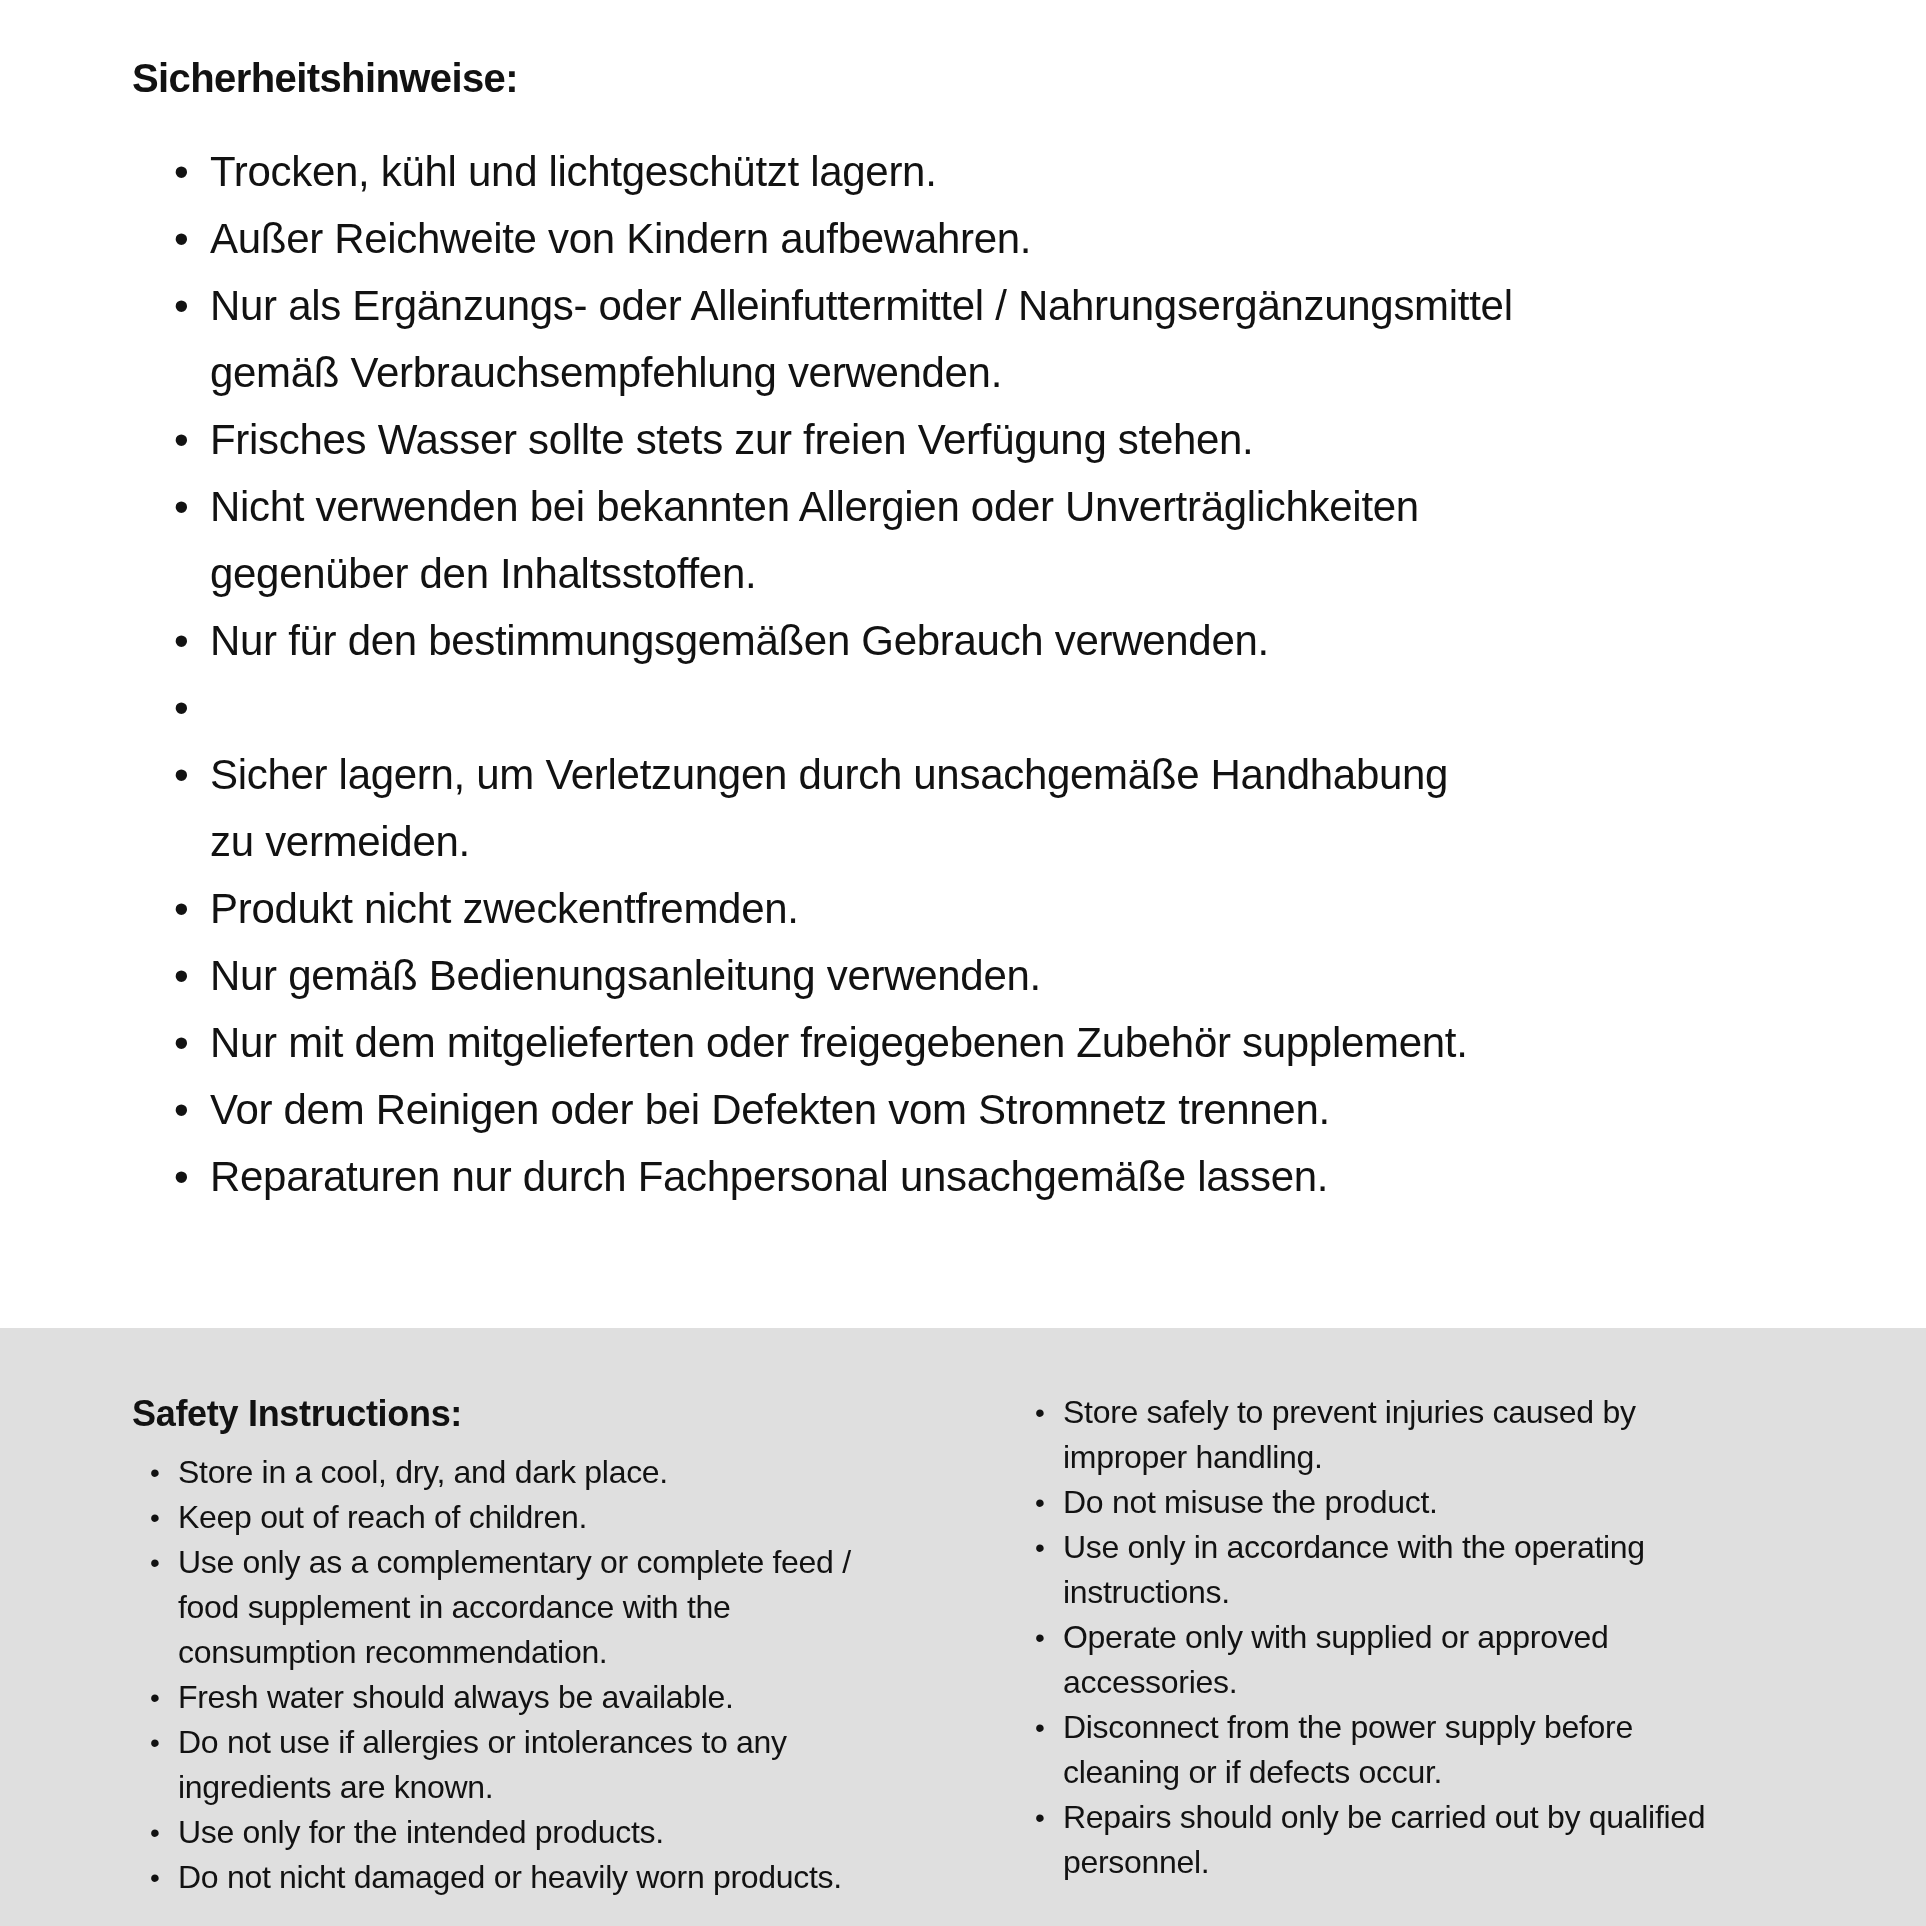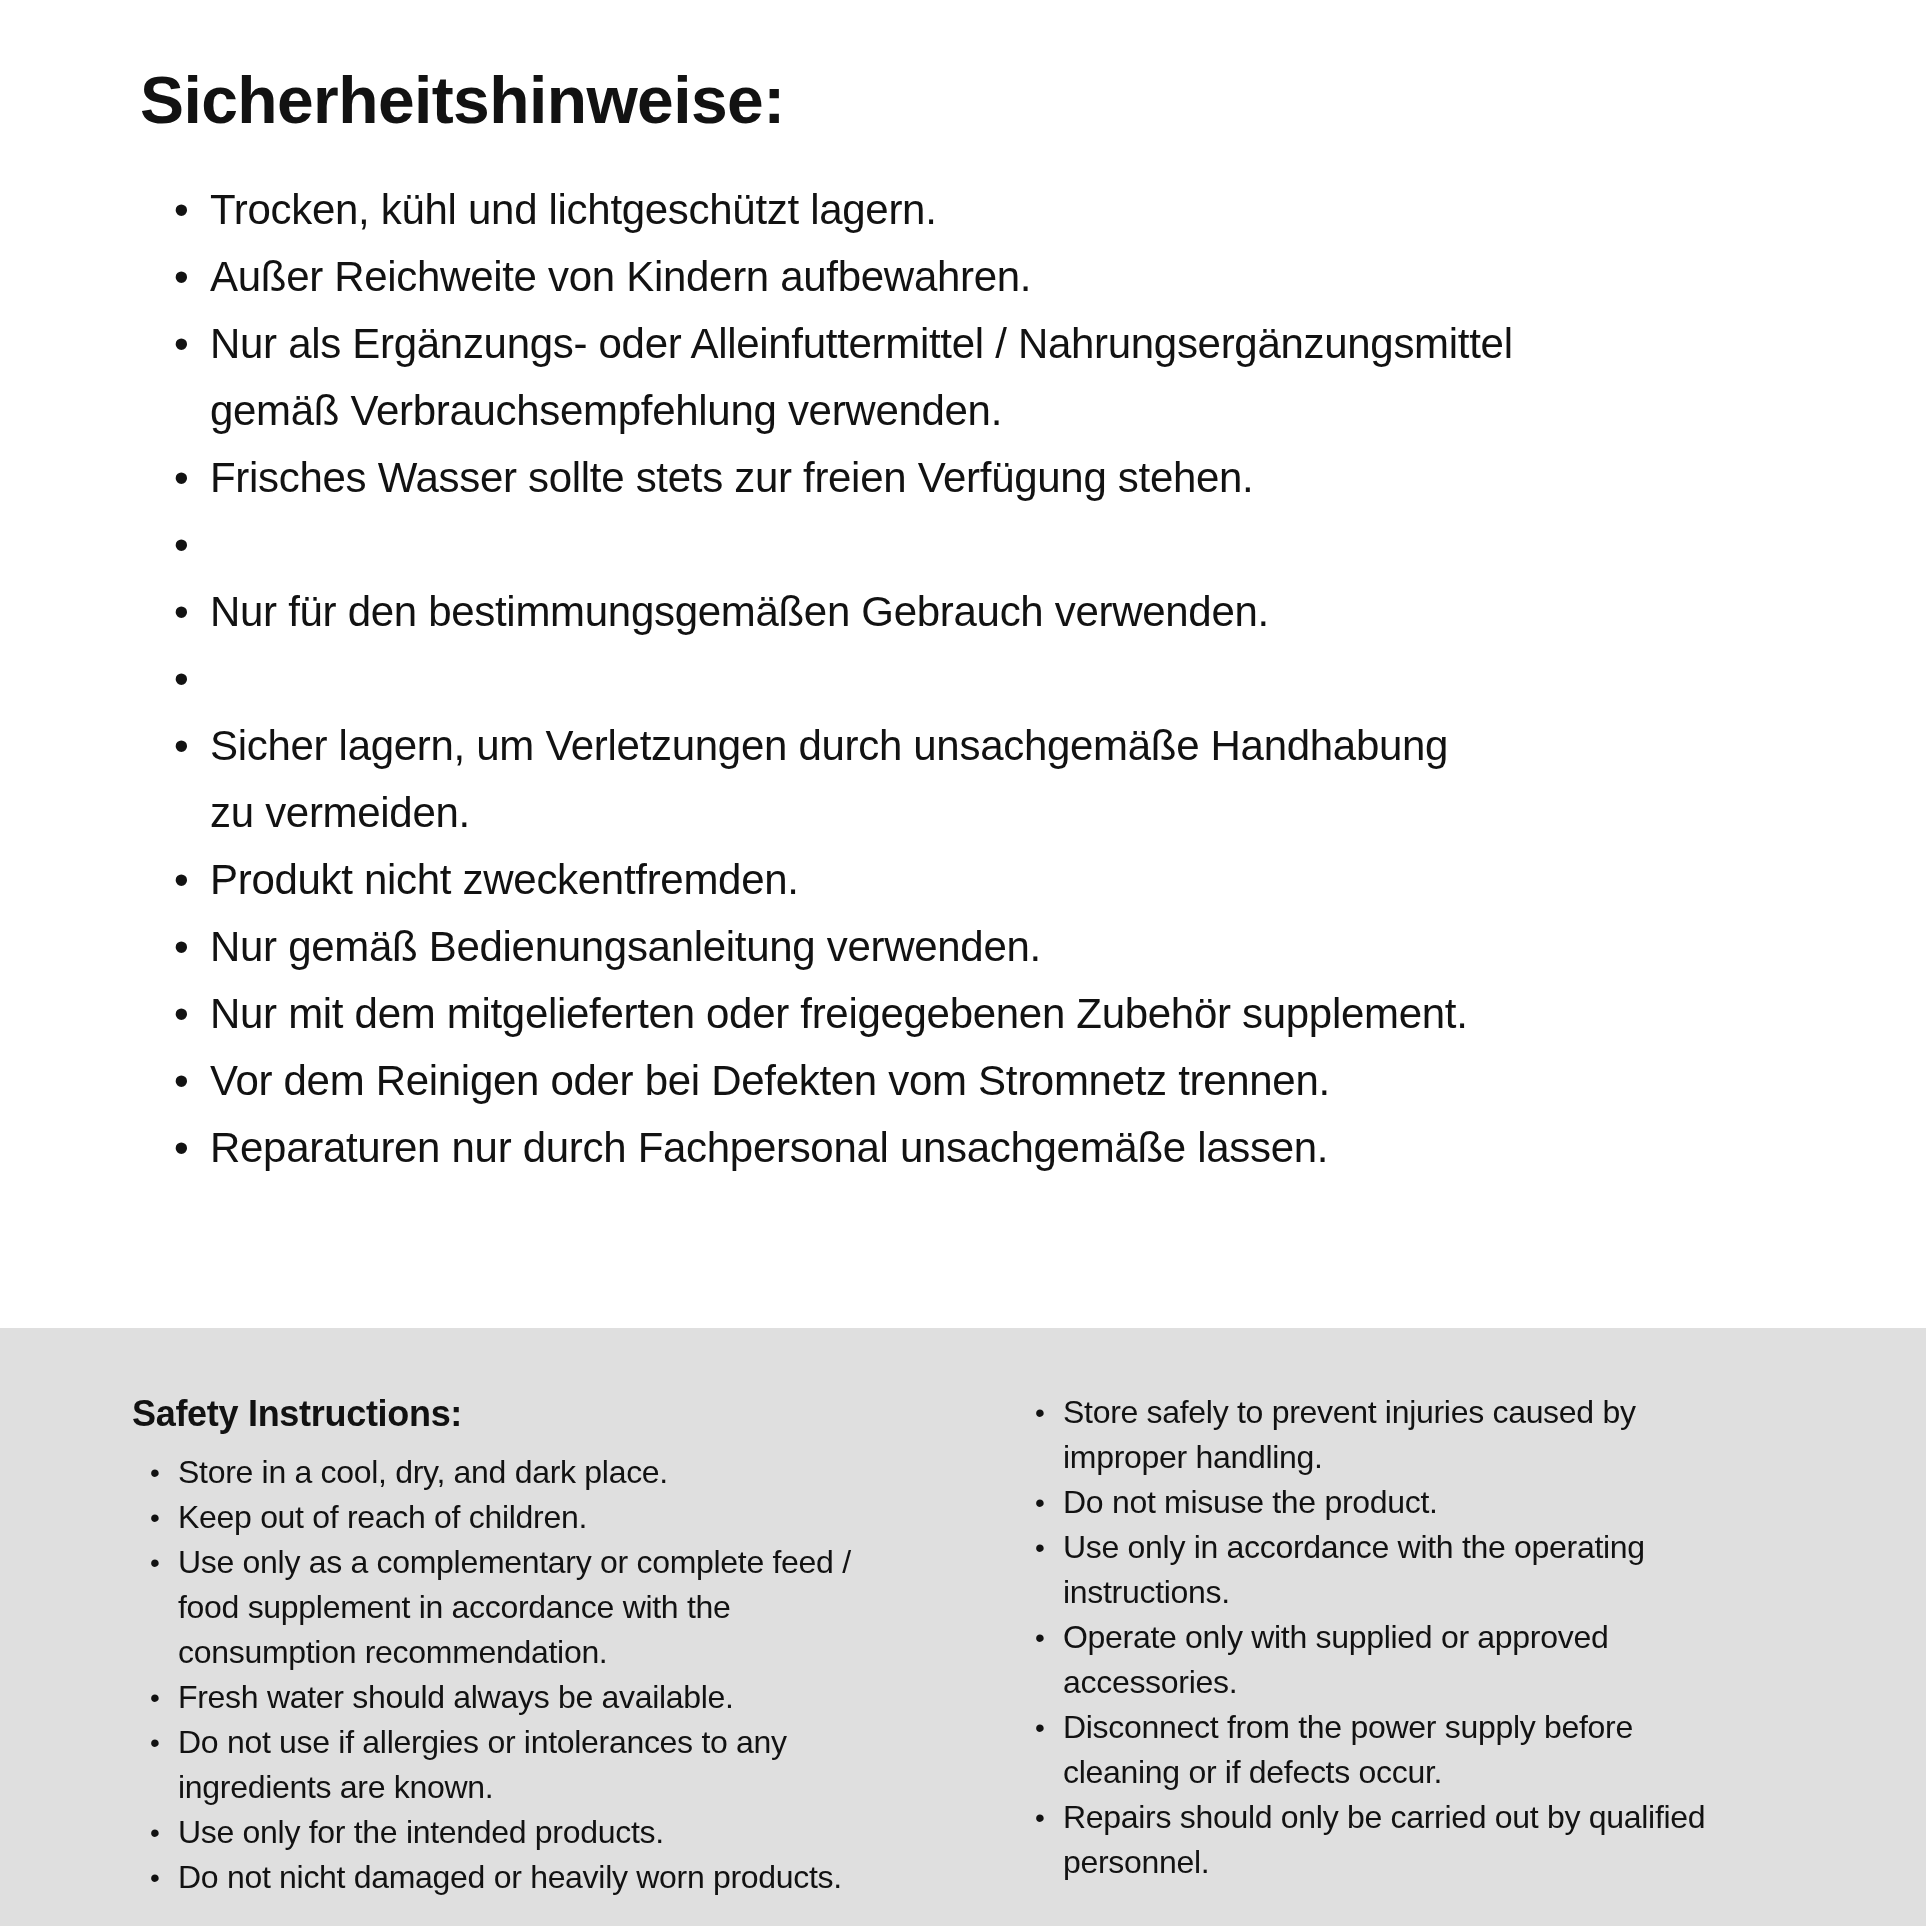--- a/index.html
+++ b/index.html
@@ -20,22 +20,22 @@
     width:1926px; height:1926px;
     overflow:hidden;
   }
   
   .section-de{
     position:absolute;
     left:132px; top:55px;
     width:1746px;
   }
   .heading-de{
-    margin:8px;
-    font-size:66px;
+    margin:0;
+    font-size:40px;
     font-weight:700;
     letter-spacing:-0.6px;
     line-height:1.15;
   }
   ul.safety-list{
     list-style:none;
     margin:0; padding:0;
   }
   ul.list-de{
     margin-top:37px;
@@ -109,20 +109,22 @@
           <span class="marker">•</span>
           <span class="txt">Nur als Ergänzungs- oder Alleinfuttermittel / Nahrungsergänzungsmittel
 gemäß Verbrauchsempfehlung verwenden.</span>
         </li>
         <li>
           <span class="marker">•</span>
           <span class="txt">Frisches Wasser sollte stets zur freien Verfügung stehen.</span>
         </li>
         <li>
           <span class="marker">•</span>
+          <span class="txt">Nicht verwenden bei bekannten Allergien oder Unverträglichkeiten
+gegenüber den Inhaltsstoffen.</span>
         </li>
         <li>
           <span class="marker">•</span>
           <span class="txt">Nur für den bestimmungsgemäßen Gebrauch verwenden.</span>
         </li>
         <li>
           <span class="marker">•</span>
         </li>
         <li>
           <span class="marker">•</span>

